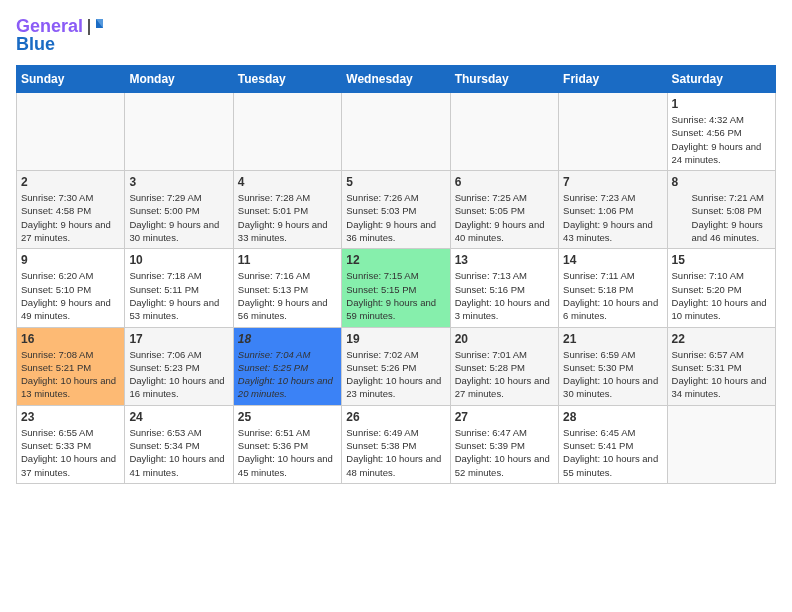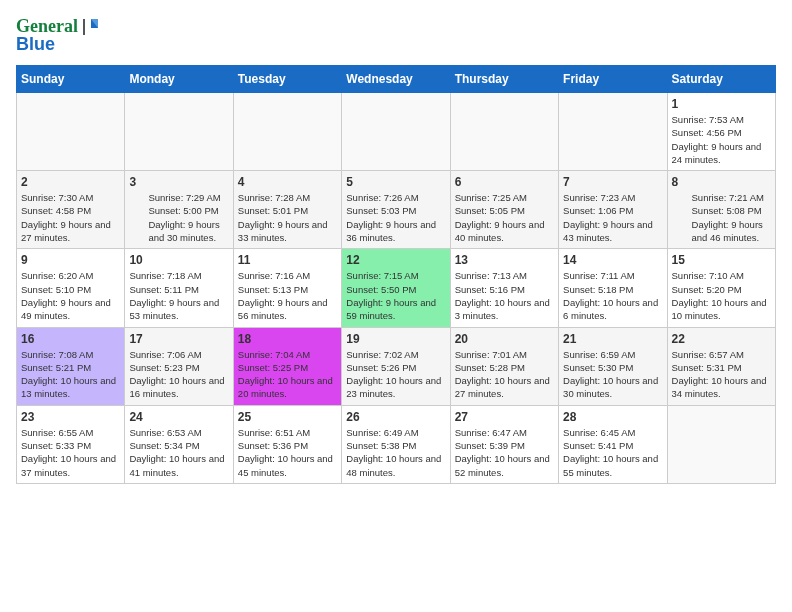--- a/index.html
+++ b/index.html
@@ -80,21 +80,21 @@
     }
   </style>
 </head>
 <body>
 
 <div class="header">
   <div class="logo">
     <div>
       <div style="display:flex;align-items:center;">
         <div style="font-size:18px;font-weight:bold;line-height:1.1;">
-          <span style="color:#15803d;font-family:Liberation Serif, serif;">General</span><svg width="22" height="22" viewBox="0 0 22 22" style="vertical-align:middle;margin-left:2px;">
+          <span style="color:#8b5cf6;">General</span><svg width="22" height="22" viewBox="0 0 22 22" style="vertical-align:middle;margin-left:2px;">
               <polygon points="4,3 18,3 18,12 11,12 11,3" fill="#1a6bc4"></polygon>
               <polygon points="11,3 18,3 18,12" fill="#5599dd"></polygon>
               <rect x="3" y="3" width="2" height="16" fill="#555"></rect>
             </svg>
         </div>
         <div></div>
       </div>
       <div style="color:#1a6bc4;font-size:18px;font-weight:bold;margin-top:-4px;">Blue</div>
     </div>
   </div>
@@ -119,35 +119,35 @@
   <tbody id="calendar-body">
   <tr>
         <td class="empty-cell" style="background: rgb(249, 249, 249);"></td>
         <td class="empty-cell" style="background: rgb(249, 249, 249);"></td>
         <td class="empty-cell" style="background: rgb(249, 249, 249);"></td>
         <td class="empty-cell" style="background: rgb(249, 249, 249);"></td>
         <td class="empty-cell" style="background: rgb(249, 249, 249);"></td>
         <td class="empty-cell" style="background: rgb(249, 249, 249);"></td>
         <td style="background: rgb(255, 255, 255);">
           <span class="day-number">1</span>
-          <div class="day-info" style="white-space: pre-line;">Sunrise: 7:53 AM
+          <div class="day-info" style="white-space: pre-line;">Sunrise: 4:32 AM
 Sunset: 4:56 PM
 Daylight: 9 hours and 24 minutes.</div>
         </td>
       </tr>
       <tr>
         <td style="background: rgb(245, 245, 245);">
           <span class="day-number">2</span>
           <div class="day-info" style="white-space: pre-line;">Sunrise: 7:30 AM
 Sunset: 4:58 PM
 Daylight: 9 hours and 27 minutes.</div>
         </td>
         <td style="background: rgb(245, 245, 245);">
           <span class="day-number">3</span>
-          <div class="day-info" style="white-space: pre-line; margin-left: 19px;">Sunrise: 7:29 AM
+          <div class="day-info" style="white-space: pre-line;">Sunrise: 7:29 AM
 Sunset: 5:00 PM
 Daylight: 9 hours and 30 minutes.</div>
         </td>
         <td style="background: rgb(245, 245, 245);">
           <span class="day-number">4</span>
           <div class="day-info" style="white-space: pre-line;">Sunrise: 7:28 AM
 Sunset: 5:01 PM
 Daylight: 9 hours and 33 minutes.</div>
         </td>
         <td style="background: rgb(245, 245, 245);">
@@ -190,21 +190,21 @@
         </td>
         <td style="background: rgb(255, 255, 255);">
           <span class="day-number">11</span>
           <div class="day-info" style="white-space: pre-line;">Sunrise: 7:16 AM
 Sunset: 5:13 PM
 Daylight: 9 hours and 56 minutes.</div>
         </td>
         <td style="background: #86efac;">
           <span class="day-number">12</span>
           <div class="day-info" style="white-space: pre-line;">Sunrise: 7:15 AM
-Sunset: 5:50 PM
+Sunset: 5:15 PM
 Daylight: 9 hours and 59 minutes.</div>
         </td>
         <td style="background: rgb(255, 255, 255);">
           <span class="day-number">13</span>
           <div class="day-info" style="white-space: pre-line;">Sunrise: 7:13 AM
 Sunset: 5:16 PM
 Daylight: 10 hours and 3 minutes.</div>
         </td>
         <td style="background: rgb(255, 255, 255);">
           <span class="day-number">14</span>
@@ -213,33 +213,33 @@
 Daylight: 10 hours and 6 minutes.</div>
         </td>
         <td style="background: rgb(255, 255, 255);">
           <span class="day-number">15</span>
           <div class="day-info" style="white-space: pre-line;">Sunrise: 7:10 AM
 Sunset: 5:20 PM
 Daylight: 10 hours and 10 minutes.</div>
         </td>
       </tr>
       <tr>
-        <td style="background: #c4b5fd;">
+        <td style="background: #fdba74;">
           <span class="day-number">16</span>
           <div class="day-info" style="white-space: pre-line;">Sunrise: 7:08 AM
 Sunset: 5:21 PM
 Daylight: 10 hours and 13 minutes.</div>
         </td>
         <td style="background: rgb(245, 245, 245);">
           <span class="day-number">17</span>
           <div class="day-info" style="white-space: pre-line;">Sunrise: 7:06 AM
 Sunset: 5:23 PM
 Daylight: 10 hours and 16 minutes.</div>
         </td>
-        <td style="background: #d946ef;">
+        <td style="background: #3b82f6; font-style: italic;">
           <span class="day-number">18</span>
           <div class="day-info" style="white-space: pre-line;">Sunrise: 7:04 AM
 Sunset: 5:25 PM
 Daylight: 10 hours and 20 minutes.</div>
         </td>
         <td style="background: rgb(245, 245, 245);">
           <span class="day-number">19</span>
           <div class="day-info" style="white-space: pre-line;">Sunrise: 7:02 AM
 Sunset: 5:26 PM
 Daylight: 10 hours and 23 minutes.</div>

